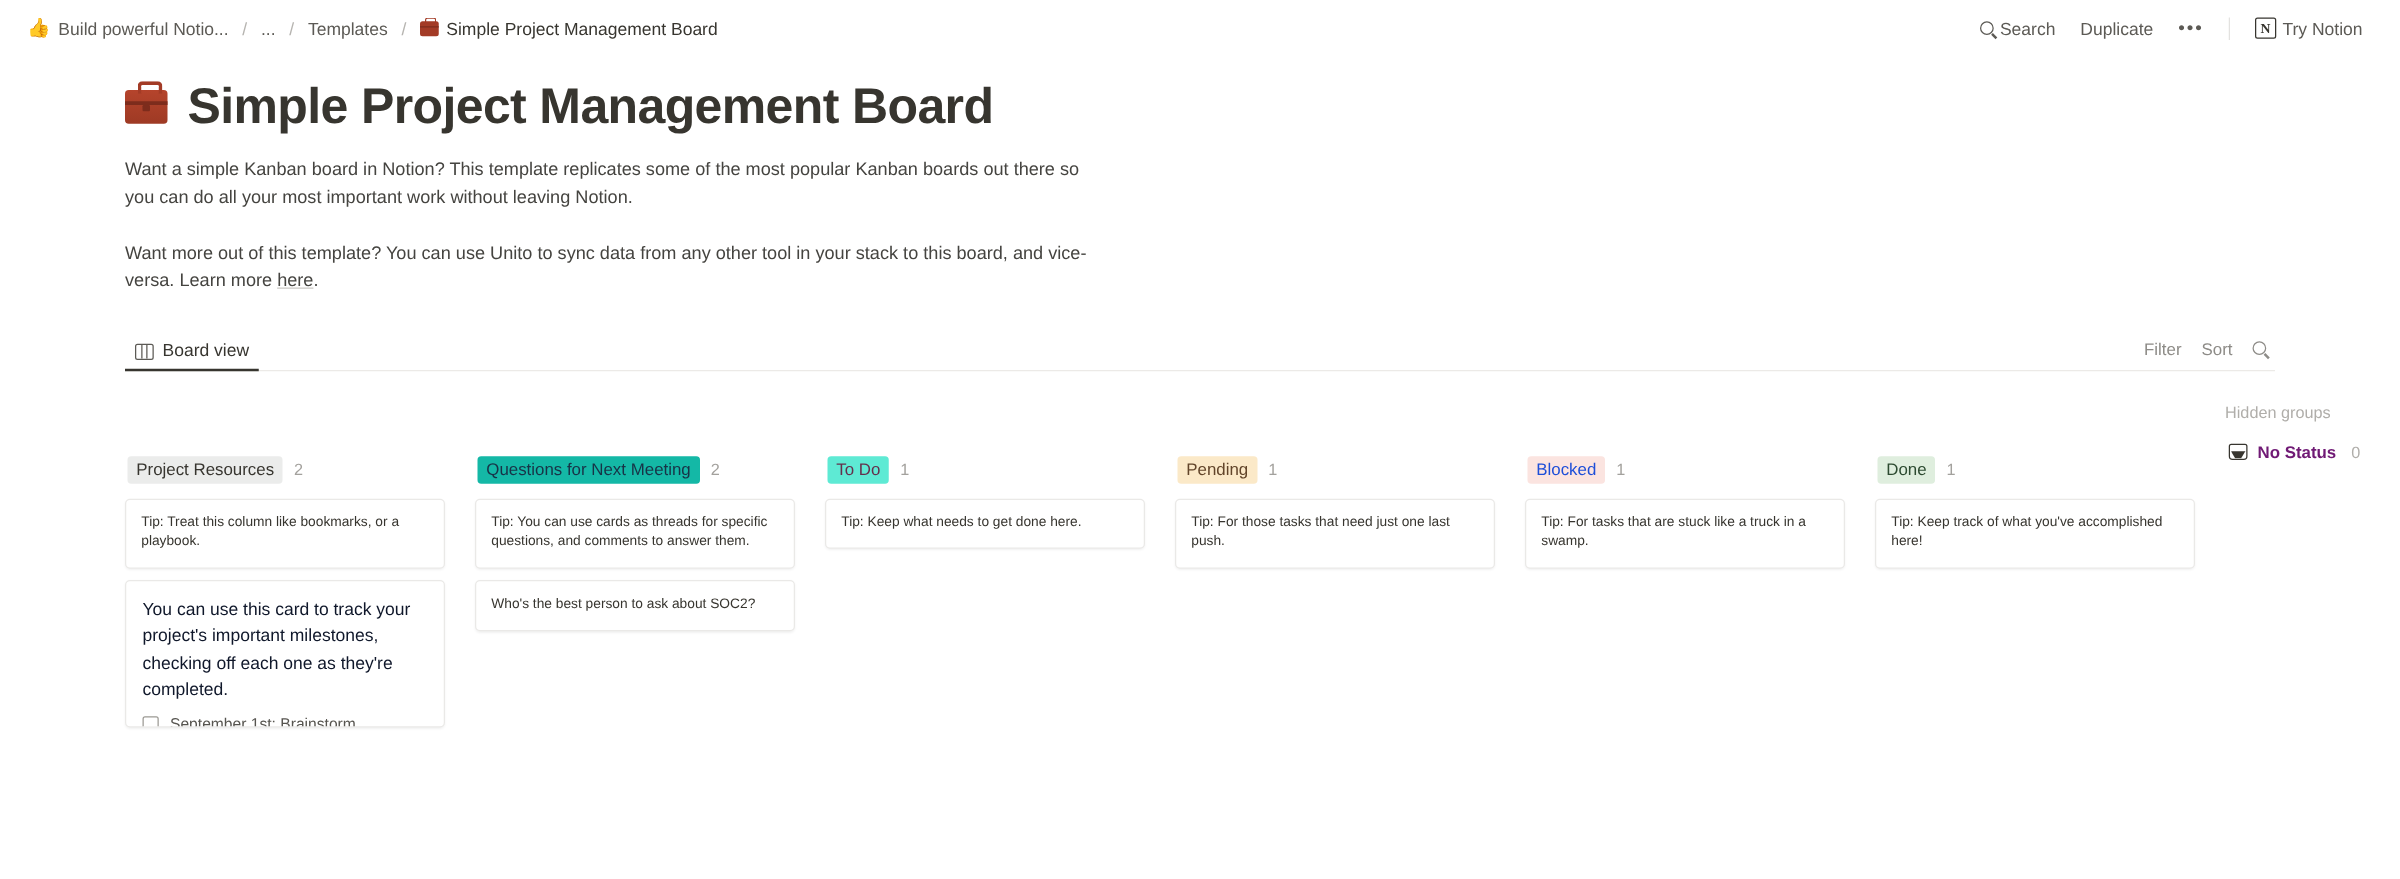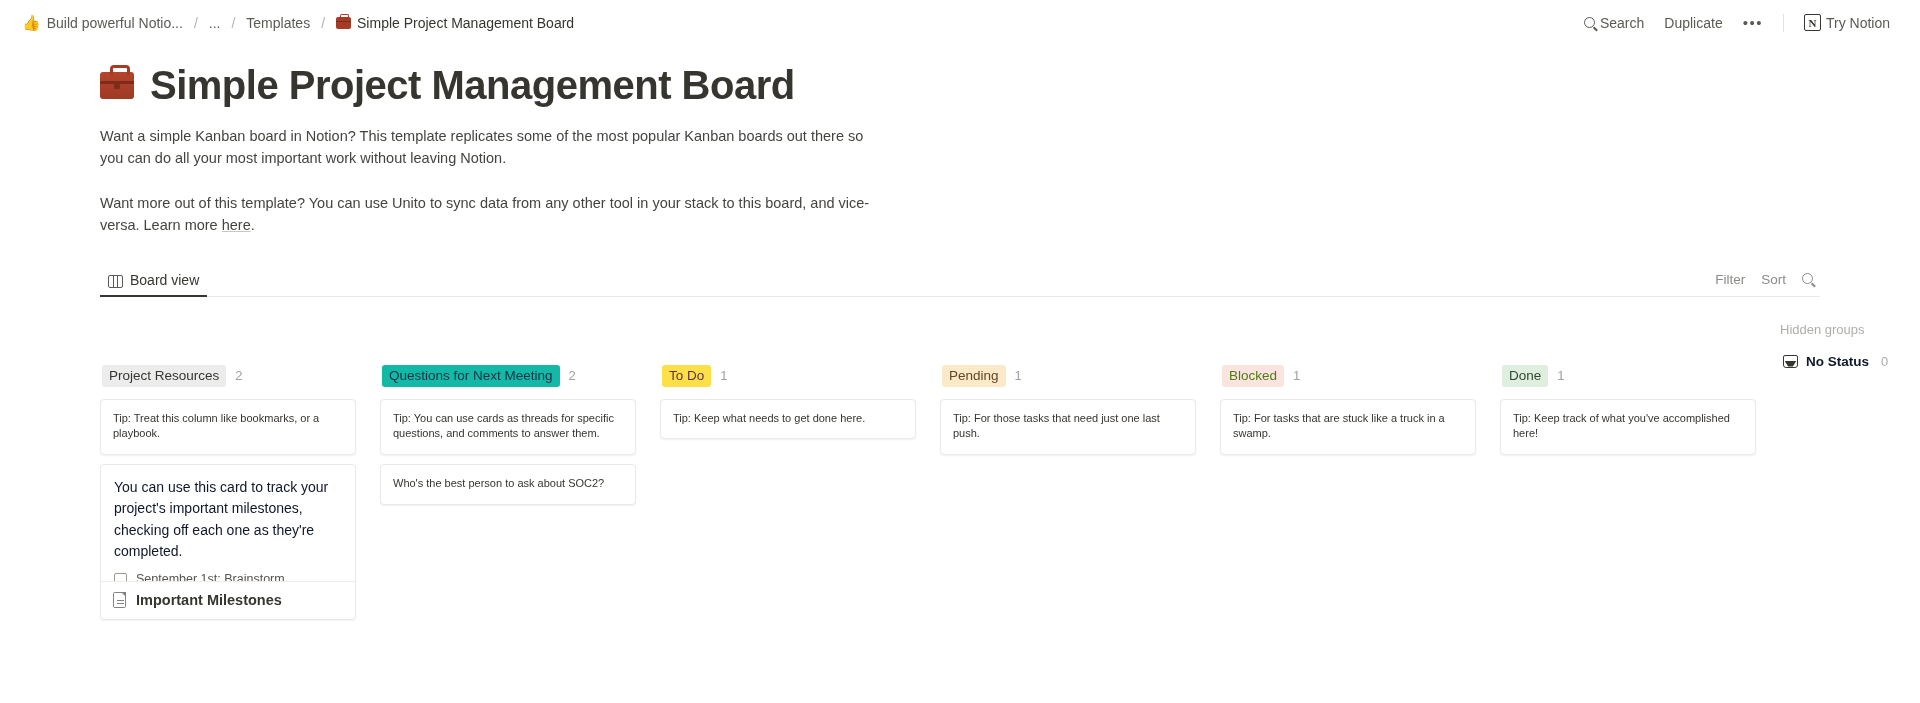--- a/index.html
+++ b/index.html
@@ -365,21 +365,21 @@
     border-radius: 2px 2px 3px 3px;
   }
   .inbox-icon::after {
     content: "";
     position: absolute;
     left: 1.5px; right: 1.5px; bottom: 1.5px;
     height: 6px;
     background: #37352f;
     clip-path: polygon(0 0, 100% 0, 70% 100%, 30% 100%);
   }
-  .hg-label { font-size: 13.5px; font-weight: 600; color: #0f172a; }
+  .hg-label { font-size: 13.5px; font-weight: 600; color: #701a75; }
   .hg-count { font-size: 13px; color: #b0aeaa; margin-left: 4px; }
 </style>
 </head>
 <body>
 
 <div class="topbar">
   <div class="breadcrumb">
     <div class="bc-item">
       <span class="bc-emoji">👍</span>
       <span>Build powerful Notio...</span>
@@ -465,63 +465,59 @@
           <div class="ms-item">
             <span class="ms-check"></span>
             <span class="ms-label">September 1st: Brainstorm</span>
           </div>
           <div class="ms-item">
             <span class="ms-check"></span>
             <span class="ms-label">October 1st: Get approvals</span>
           </div>
 
         </div>
-        <div class="ms-footer">
-          <span class="doc-icon"></span>
-          <span class="ms-footer-label">Important Milestones</span>
-        </div>
       </div>
     </div>
 
     <div class="column">
       <div class="col-header">
         <span class="col-badge" style="background:#14b8a6;color:#183347;">Questions for Next Meeting</span>
         <span class="col-count">2</span>
       </div>
       <div class="card">
         <div class="card-title">Tip: You can use cards as threads for specific questions, and comments to answer them.</div>
       </div>
       <div class="card">
         <div class="card-title">Who's the best person to ask about SOC2?</div>
       </div>
     </div>
 
     <div class="column">
       <div class="col-header">
-        <span class="col-badge" style="background:#fde047;color:#65304c;">To Do</span>
+        <span class="col-badge" style="background:#5eead4;color:#65304c;">To Do</span>
         <span class="col-count">1</span>
       </div>
       <div class="card">
         <div class="card-title">Tip: Keep what needs to get done here.</div>
       </div>
     </div>
 
     <div class="column">
       <div class="col-header">
         <span class="col-badge" style="background:#fbe9c8;color:#62452a;">Pending</span>
         <span class="col-count">1</span>
       </div>
       <div class="card">
         <div class="card-title">Tip: For those tasks that need just one last push.</div>
       </div>
     </div>
 
     <div class="column">
       <div class="col-header">
-        <span class="col-badge" style="background:#fbe4e0;color:#4d7c0f;">Blocked</span>
+        <span class="col-badge" style="background:#fbe4e0;color:#1d4ed8;">Blocked</span>
         <span class="col-count">1</span>
       </div>
       <div class="card">
         <div class="card-title">Tip: For tasks that are stuck like a truck in a swamp.</div>
       </div>
     </div>
 
     <div class="column">
       <div class="col-header">
         <span class="col-badge" style="background:#dfeede;color:#2c4a30;">Done</span>

